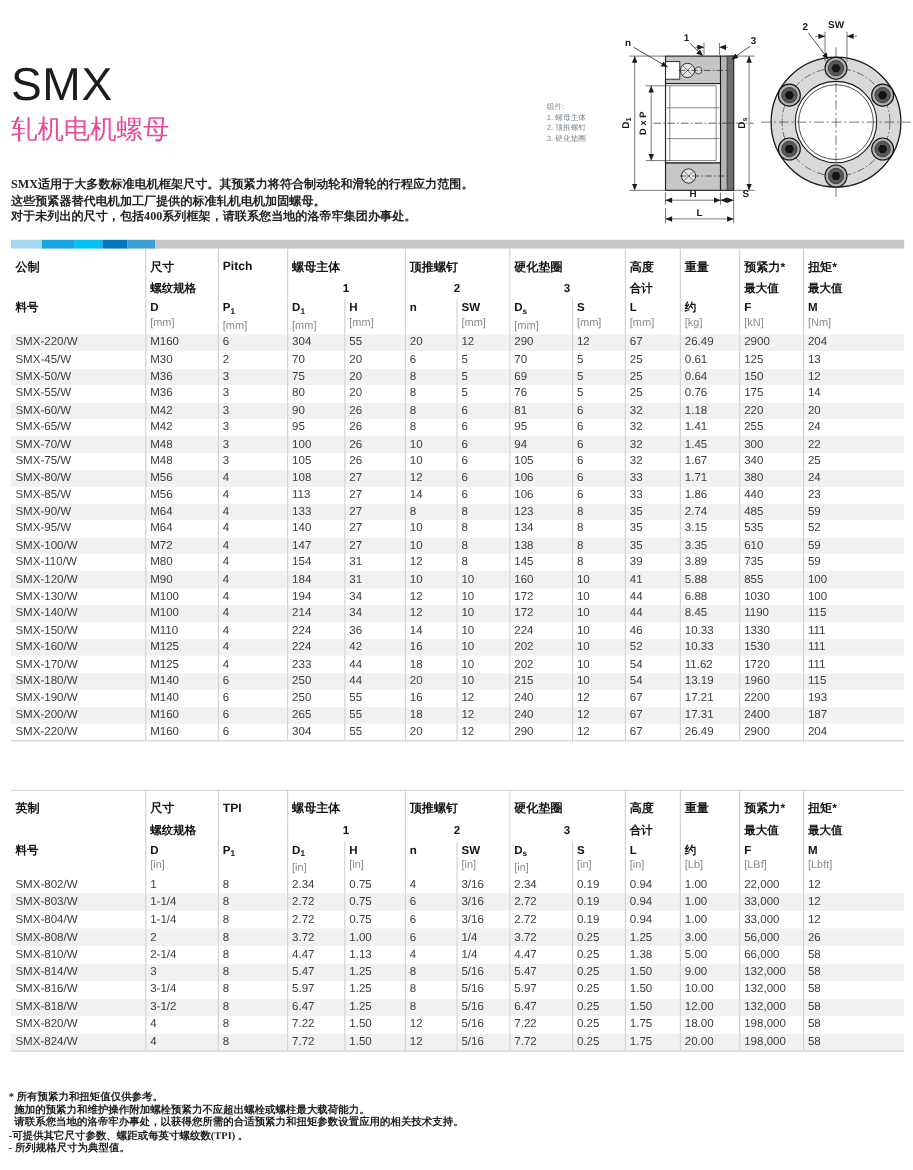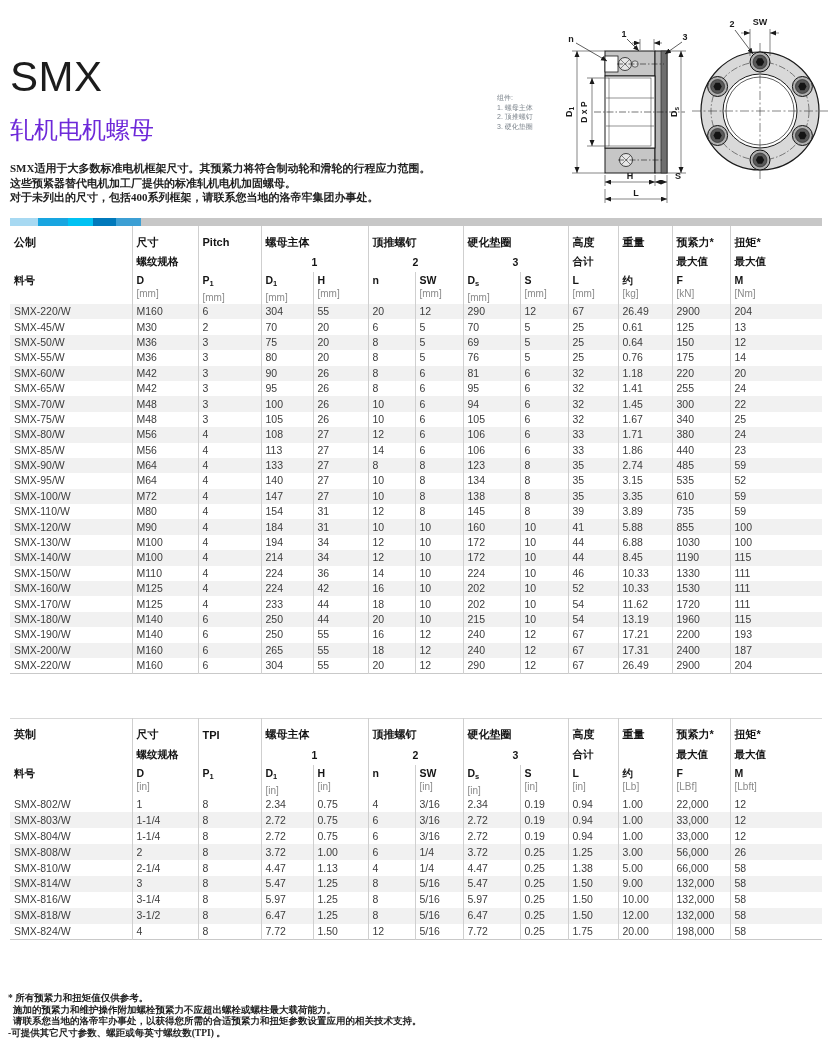--- a/index.html
+++ b/index.html
@@ -1,21 +1,21 @@
 <!DOCTYPE html>
 <html><head>
 <meta charset="utf-8">
 <style>
   html,body{margin:0;padding:0;background:#fff;}
   .page{position:relative;width:830px;height:1064px;background:#fff;overflow:hidden;
         font-family:"Liberation Sans",sans-serif;}
   
   .title{position:absolute;left:10px;top:56px;font-size:42px;font-weight:400;color:#1c1c1c;
          letter-spacing:0.5px;line-height:1;}
-  .subtitle{position:absolute;left:10px;top:105px;font-size:24px;font-weight:400;color:#6d28d9;line-height:1.1;margin-top:12px;}
+  .subtitle{position:absolute;left:10px;top:105px;font-size:24px;font-weight:400;color:#ec4899;line-height:1.1;}
   .desc{position:absolute;left:10px;top:161px;font-family:"Liberation Serif",serif;
         font-size:11px;font-weight:700;color:#222;line-height:14.5px;}
   
   .drawing{position:absolute;left:488px;top:10px;}
   .legend{position:absolute;left:497px;top:93px;font-size:7px;line-height:9.5px;color:#7d858d;}
   
   .bar{position:absolute;left:10px;top:218px;width:812px;height:8px;font-size:0;}
   .bar span{display:inline-block;height:8px;vertical-align:top;}
   
   .tblhost{position:absolute;left:10px;}
@@ -849,20 +849,35 @@
             <td>8</td>
             <td>5/16</td>
             <td>6.47</td>
             <td>0.25</td>
             <td>1.50</td>
             <td>12.00</td>
             <td>132,000</td>
             <td>58</td>
           </tr>
           <tr>
+            <td>SMX-820/W</td>
+            <td>4</td>
+            <td>8</td>
+            <td>7.22</td>
+            <td>1.50</td>
+            <td>12</td>
+            <td>5/16</td>
+            <td>7.22</td>
+            <td>0.25</td>
+            <td>1.75</td>
+            <td>18.00</td>
+            <td>198,000</td>
+            <td>58</td>
+          </tr>
+          <tr>
             <td>SMX-824/W</td>
             <td>4</td>
             <td>8</td>
             <td>7.72</td>
             <td>1.50</td>
             <td>12</td>
             <td>5/16</td>
             <td>7.72</td>
             <td>0.25</td>
             <td>1.75</td>
@@ -872,15 +887,16 @@
           </tr>
         </tbody>
       </table>
     </div>
 
   <div class="footnotes">
     <div>* 所有预紧力和扭矩值仅供参考。</div>
     <div class="ind">施加的预紧力和维护操作附加螺栓预紧力不应超出螺栓或螺柱最大载荷能力。</div>
     <div class="ind">请联系您当地的洛帝牢办事处，以获得您所需的合适预紧力和扭矩参数设置应用的相关技术支持。</div>
     <div>-可提供其它尺寸参数、螺距或每英寸螺纹数(TPI) 。</div>
+    <div>- 所列规格尺寸为典型值。</div>
   </div>
 
 </div>
 
 </body></html>

